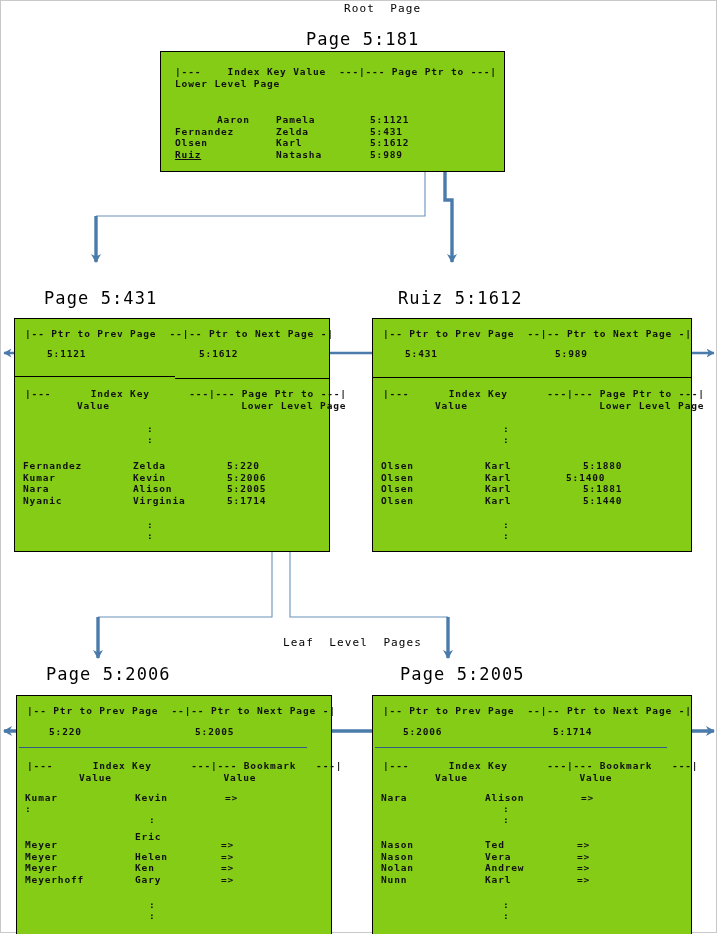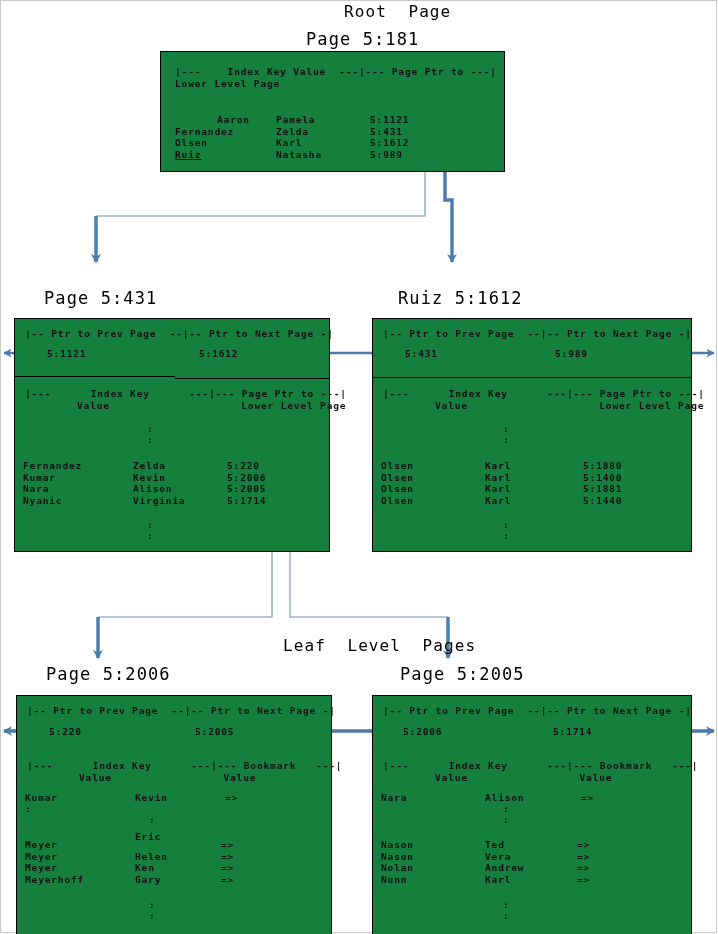--- a/index.html
+++ b/index.html
@@ -17,36 +17,36 @@
     position:absolute;left:0;top:0;width:717px;height:933px;
     border:1px solid #c9c9c9;
     box-sizing:border-box;
     pointer-events:none;
   }
 
   
   .abs{position:absolute;white-space:pre;}
 
   .level-title{
-    font-size:16px;
+    font-size:11px;
     letter-spacing:1.1px;
     color:#000;
     font-weight:400;
   }
   .page-label{
     font-size:17px;
     letter-spacing:1.1px;
     color:#000;
   }
 
   
   .node-box{
     position:absolute;
     border:1.4px solid #000;
-    background:#15803d;
+    background:#84cc16;
     box-sizing:border-box;
   }
   .hdr-sep{
     position:absolute;
     height:0;
     border-top:1.1px solid #2f5d8a;
   }
   .hdr-sep.dark{border-top:1.4px solid #000;}
 
   .mono{
@@ -175,21 +175,21 @@
 
     <div class="mono" style="left:130px;top:104px;">:</div>
     <div class="mono" style="left:130px;top:115px;">:</div>
 
     <div class="mono" style="left:8px;top:141px;">Olsen</div>
     <div class="mono" style="left:112px;top:141px;">Karl</div>
     <div class="mono" style="left:210px;top:141px;">5:1880</div>
 
     <div class="mono" style="left:8px;top:152.6px;">Olsen</div>
     <div class="mono" style="left:112px;top:152.6px;">Karl</div>
-    <div class="mono" style="left:210px;top:152.6px;">5:1400</div>
+    <div class="mono" style="left:193px;top:152.6px;">5:1400</div>
 
     <div class="mono" style="left:8px;top:164.2px;">Olsen</div>
     <div class="mono" style="left:112px;top:164.2px;">Karl</div>
     <div class="mono" style="left:210px;top:164.2px;">5:1881</div>
 
     <div class="mono" style="left:8px;top:175.8px;">Olsen</div>
     <div class="mono" style="left:112px;top:175.8px;">Karl</div>
     <div class="mono" style="left:210px;top:175.8px;">5:1440</div>
 
     <div class="mono" style="left:130px;top:200px;">:</div>

